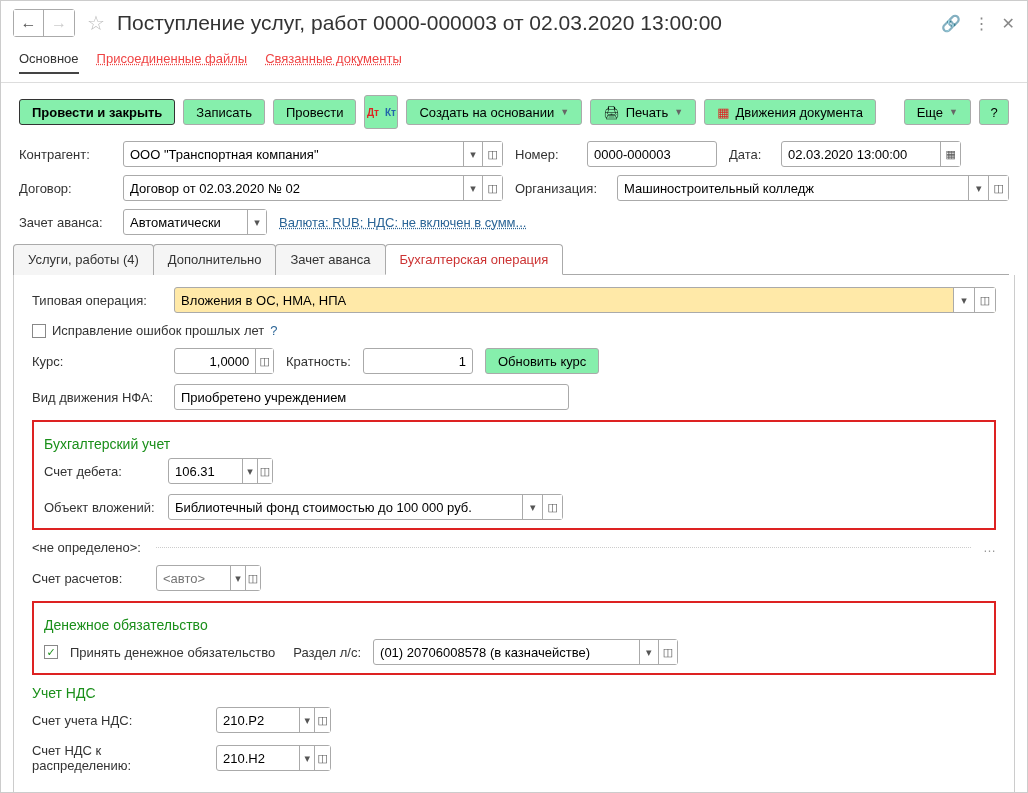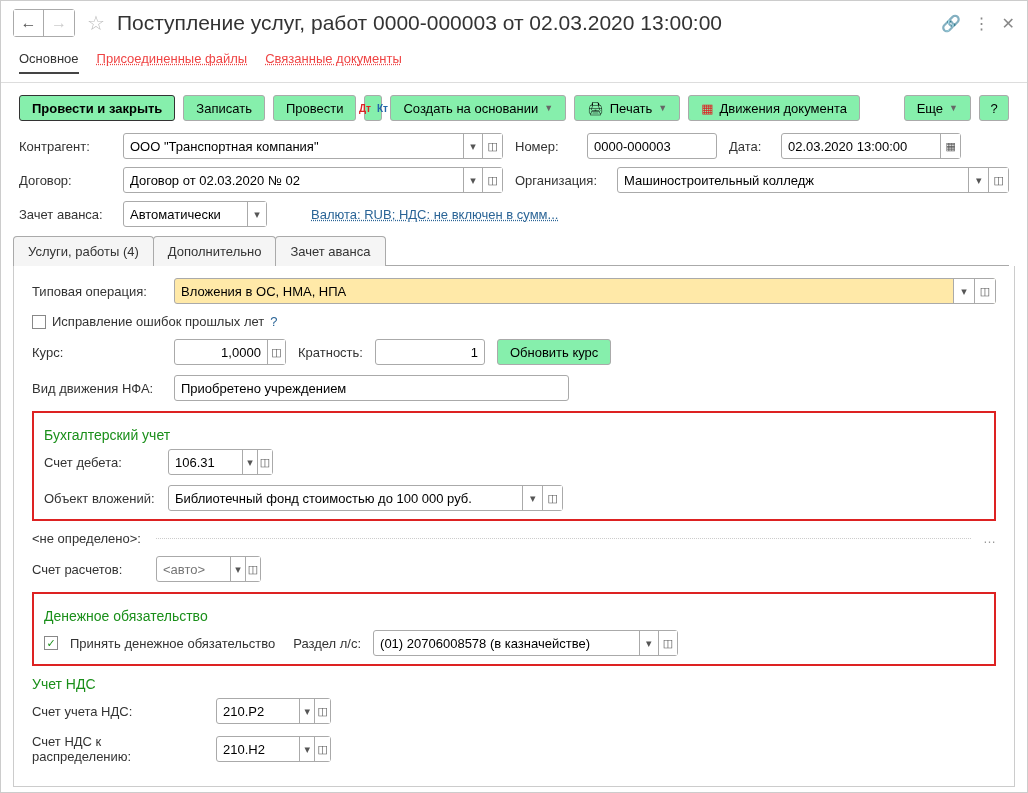--- a/index.html
+++ b/index.html
@@ -20,21 +20,21 @@
 .btn { height: 26px; padding: 0 12px; border: 1px solid #aaa; background: #86efac; border-radius: 3px; cursor: pointer; font-size: 13px; display: flex; align-items: center; gap: 6px; }
 .btn-yellow { background: #86efac; border-color: #333; font-weight: bold; }
 .btn .caret { font-size: 9px; color: #666; }
 .toolbar-spacer { flex: 1; }
 .form-area { padding: 0 18px; }
 .form-row { display: flex; gap: 12px; margin-bottom: 8px; align-items: center; }
 .lbl { width: 92px; color: #333; flex-shrink: 0; }
 .field-wrap { display: flex; border: 1px solid #aaa; border-radius: 3px; height: 26px; background: #fff; }
 .field-wrap input { border: none; padding: 0 6px; font-size: 13px; outline: none; width: 100%; background: transparent; }
 .field-btn { width: 22px; border: none; border-left: 1px solid #aaa; background: #fff; cursor: pointer; font-size: 11px; color: #555; display: flex; align-items: center; justify-content: center; }
-.link-text { color: #2a6496; text-decoration: underline dotted; cursor: pointer; margin-left: 32px; }
+.link-text { color: #2a6496; text-decoration: underline dotted; cursor: pointer; }
 .inner-tabs { display: flex; border-bottom: 1px solid #aaa; margin: 8px 18px 0 12px; }
 .inner-tab { padding: 7px 14px; border: 1px solid #aaa; border-bottom: none; background: #f5f5f5; margin-right: -1px; cursor: pointer; border-radius: 4px 4px 0 0; position: relative; top: 1px; }
 .inner-tab.active { background: #fff; border-bottom: 1px solid #fff; color: #c33; }
 .content { padding: 12px 18px; border: 1px solid #ccc; margin: 0 12px; border-top: none; }
 .content .form-row { margin-bottom: 10px; }
 .yellow-field { background: #ffe9a8 !important; }
 .yellow-field input { background: transparent; }
 .checkbox-row { display: flex; align-items: center; gap: 6px; margin-bottom: 10px; }
 .section-title { color: #1a8f1a; font-size: 14px; margin: 6px 0; }
 .red-box { border: 2px solid #d22; padding: 8px 10px; margin-bottom: 10px; }
@@ -63,21 +63,21 @@
 <div class="tabs-nav">
   <a class="tab-link active">Основное</a>
   <a class="tab-link link">Присоединенные файлы</a>
   <a class="tab-link link">Связанные документы</a>
 </div>
 
 <div class="toolbar">
   <button class="btn btn-yellow">Провести и закрыть</button>
   <button class="btn">Записать</button>
   <button class="btn">Провести</button>
-  <button class="btn" style="width:15px;padding:8px;justify-content:center;">
+  <button class="btn" style="width:15px;padding:16px;justify-content:center;">
       <span style="color:#d22;font-size:10px;font-weight:bold">Дт</span>
       <span style="color:#26a;font-size:10px;font-weight:bold">Кт</span>
     </button>
   <button class="btn">
       <span>Создать на основании</span>
       <span class="caret">▼</span>
     </button>
   <button class="btn">
       <span>🖨</span>
       <span>Печать</span>
@@ -134,39 +134,40 @@
         <button class="field-btn">▾</button>
       </div>
     <a class="link-text">Валюта: RUB; НДС: не включен в сумм...</a>
   </div>
 </div>
 
 <div class="inner-tabs">
   <div class="inner-tab">Услуги, работы (4)</div>
   <div class="inner-tab">Дополнительно</div>
   <div class="inner-tab">Зачет аванса</div>
+  <div class="inner-tab active">Бухгалтерская операция</div>
 </div>
 
 <div class="content">
   <div class="form-row">
     <span class="lbl" style="width:130px">Типовая операция:</span>
     <div class="field-wrap yellow-field" style="flex:1">
         <input value="Вложения в ОС, НМА, НПА" style="">
         <button class="field-btn">▾</button>
         <button class="field-btn">◫</button>
       </div>
   </div>
   <div class="checkbox-row">
     <span class="checkbox"></span>
     <span>Исправление ошибок прошлых лет</span>
     <span style="color:#2a6496">?</span>
   </div>
   <div class="form-row">
     <span class="lbl" style="width:130px">Курс:</span>
-    <div class="field-wrap" style="width:112px">
+    <div class="field-wrap" style="width:100px">
         <input class="num-input" value="1,0000" style="">
         <button class="field-btn">◫</button>
       </div>
     <span>Кратность:</span>
     <div class="field-wrap" style="width:110px">
         <input class="num-input" value="1" style="">
       </div>
     <button class="btn">Обновить курс</button>
   </div>
   <div class="form-row">

